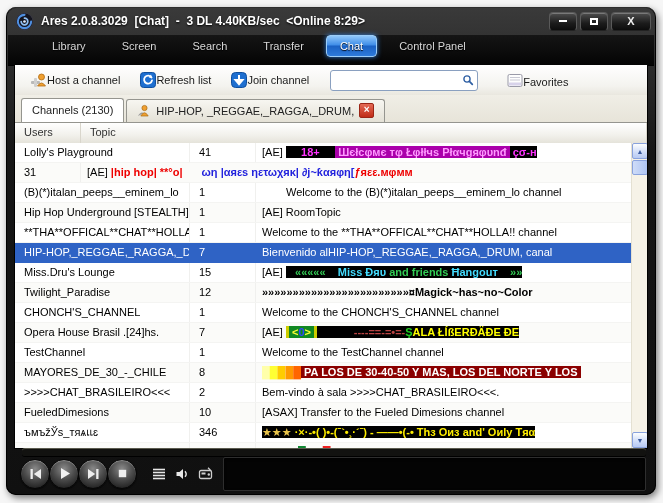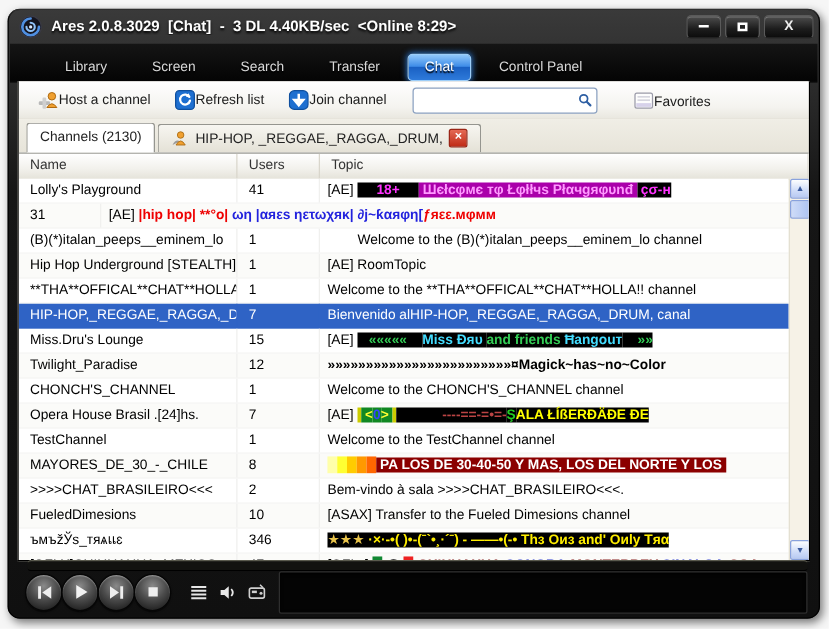--- a/index.html
+++ b/index.html
@@ -30,21 +30,21 @@
   }
   .win-btn.min,.win-btn.max{width:26px;}
   .win-btn.close{width:38px;}
   .glyph-min{display:block;width:8px;height:2px;background:#fff;}
   .glyph-max{display:block;width:8px;height:7px;border:2px solid #fff;box-sizing:border-box;}
   
   .tabstrip{
     position:absolute;left:2px;right:2px;top:28px;height:30px;
     background:linear-gradient(#151515,#040404);
     border-bottom:1px solid #000;
-    display:flex;align-items:flex-end;padding-left:30px;gap:8px;
+    display:flex;align-items:flex-start;padding-left:30px;gap:8px;
   }
   .navtab{
     color:#d8d8d8;padding:5px 14px;border-radius:4px;cursor:default;
     text-shadow:0 1px 1px #000;font-size:11px;
   }
   .navtab.active{
     color:#fff;
     background:linear-gradient(#8fc7fb,#3f8de8 45%,#1a61c4 50%,#2e7ada);
     border:1px solid #9ccdf8;box-shadow:0 0 5px #2d7bd6;
     padding:4px 13px;
@@ -237,33 +237,32 @@
             <circle cx="7.5" cy="4" r="2.6" fill="#f0a030" stroke="#a86a12" stroke-width="0.7"></circle>
             <path d="M3.8 12 q3.7 -6.5 7.4 0 z" fill="#f0a030" stroke="#a86a12" stroke-width="0.7"></path>
           </svg>
           <span>HIP-HOP, _REGGAE,_RAGGA,_DRUM,</span>
           <span class="tab-close">×</span>
         </div>
       </div>
 
     <div class="list">
       <div class="list-header">
-        <div class="hcell c-name">Name</div>
         <div class="hcell c-users">Users</div>
         <div class="hcell c-topic">Topic</div>
       </div>
       <div class="rows">
           <div class="row">
             <div class="cell c-name">Lolly's Playground</div>
             <div class="cell c-users">41</div>
             <div class="cell c-topic"><span class="seg" style="color: rgb(0, 0, 0);">[AE] </span><span class="seg" style="color: rgb(255, 51, 255); background: rgb(0, 0, 0); font-weight: bold;">     18+     </span><span class="seg" style="color: rgb(255, 153, 255); background: rgb(170, 0, 170); font-weight: bold;"> Шєłcφмє тφ Łφłłчs Płαчgяφυnđ </span><span class="seg" style="color: rgb(255, 51, 255); background: rgb(0, 0, 0); font-weight: bold;"> çσ-н</span></div>
           </div>
           <div class="row alt">
             <div class="cell c-users">31</div>
-            <div class="cell c-topic"><span class="seg" style="color: rgb(0, 0, 0);">[AE] </span><span class="seg" style="color: rgb(238, 0, 0); font-weight: bold;">|hip hop| **°o| </span><span class="seg" style="color: rgb(34, 34, 221); font-weight: bold;">ωη |αяεs ηετωχяκ| ∂j~ƙαяφη[</span><span class="seg" style="color: rgb(238, 0, 0); font-weight: bold;">ƒяεε.мφмм</span></div>
+            <div class="cell c-topic"><span class="seg" style="color: rgb(0, 0, 0);">[AE] </span><span class="seg" style="color: rgb(238, 0, 0); font-weight: bold;">|hip hop| **°o| </span><span class="seg" style="color: rgb(34, 34, 221); font-weight: bold; margin-left: 16px;">ωη |αяεs ηετωχяκ| ∂j~ƙαяφη[</span><span class="seg" style="color: rgb(238, 0, 0); font-weight: bold;">ƒяεε.мφмм</span></div>
           </div>
           <div class="row">
             <div class="cell c-name">(B)(*)italan_peeps__eminem_lo</div>
             <div class="cell c-users">1</div>
             <div class="cell c-topic"><span class="seg" style="color: rgb(0, 0, 0); margin-left: 24px;">Welcome to the (B)(*)italan_peeps__eminem_lo channel</span></div>
           </div>
           <div class="row alt">
             <div class="cell c-name">Hip Hop Underground [STEALTH]</div>
             <div class="cell c-users">1</div>
             <div class="cell c-topic"><span class="seg" style="color: rgb(0, 0, 0);">[AE] RoomTopic</span></div>

